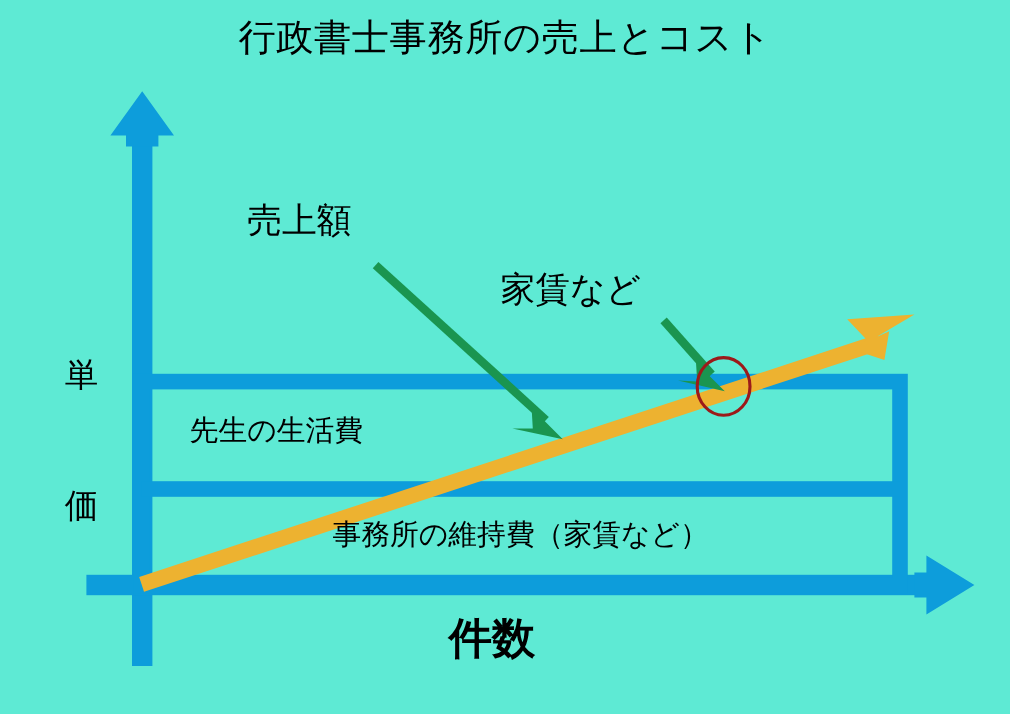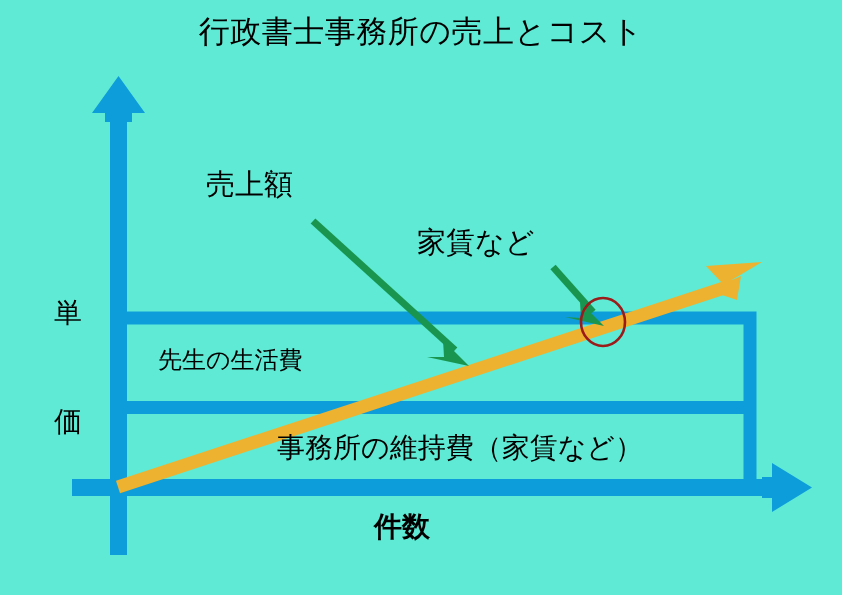--- a/index.html
+++ b/index.html
@@ -55,35 +55,35 @@
     font-size: 29px;
   }
   #label-living-cost {
     left: 158px;
     top: 346px;
     font-size: 24px;
   }
   #label-office-cost {
     left: 277px;
     top: 432px;
-    font-size: 28px;
+    font-size: 24px;
   }
   #label-yaxis {
     left: 48px;
     top: 222px;
     width: 40px;
     text-align: center;
     font-size: 28px;
     line-height: 1.3;
   }
   #label-yaxis span { display: block; }
   #label-xaxis {
     left: 374px;
     top: 511px;
-    font-size: 28px;
+    font-size: 36px;
     font-weight: bold;
   }
 </style>
 </head>
 <body>
 
 <div id="slide">
 
   <svg id="diagram-svg" viewBox="0 0 842 595">
 

